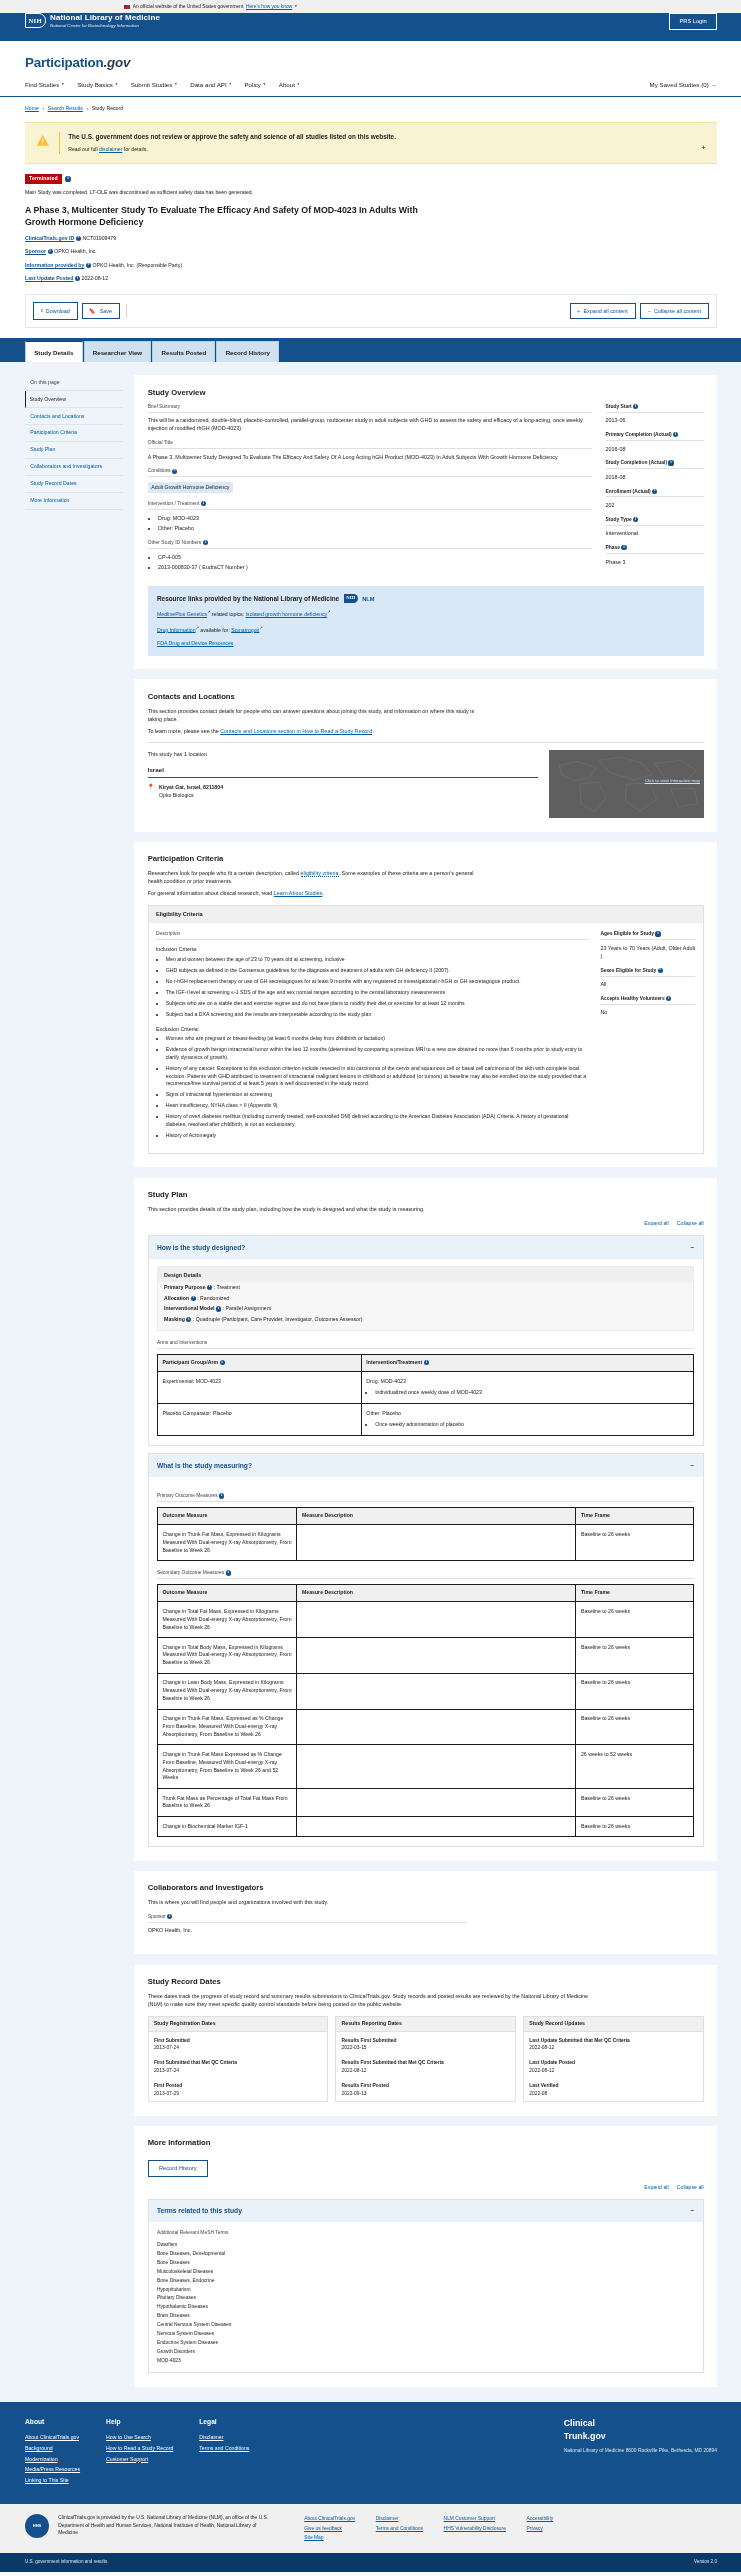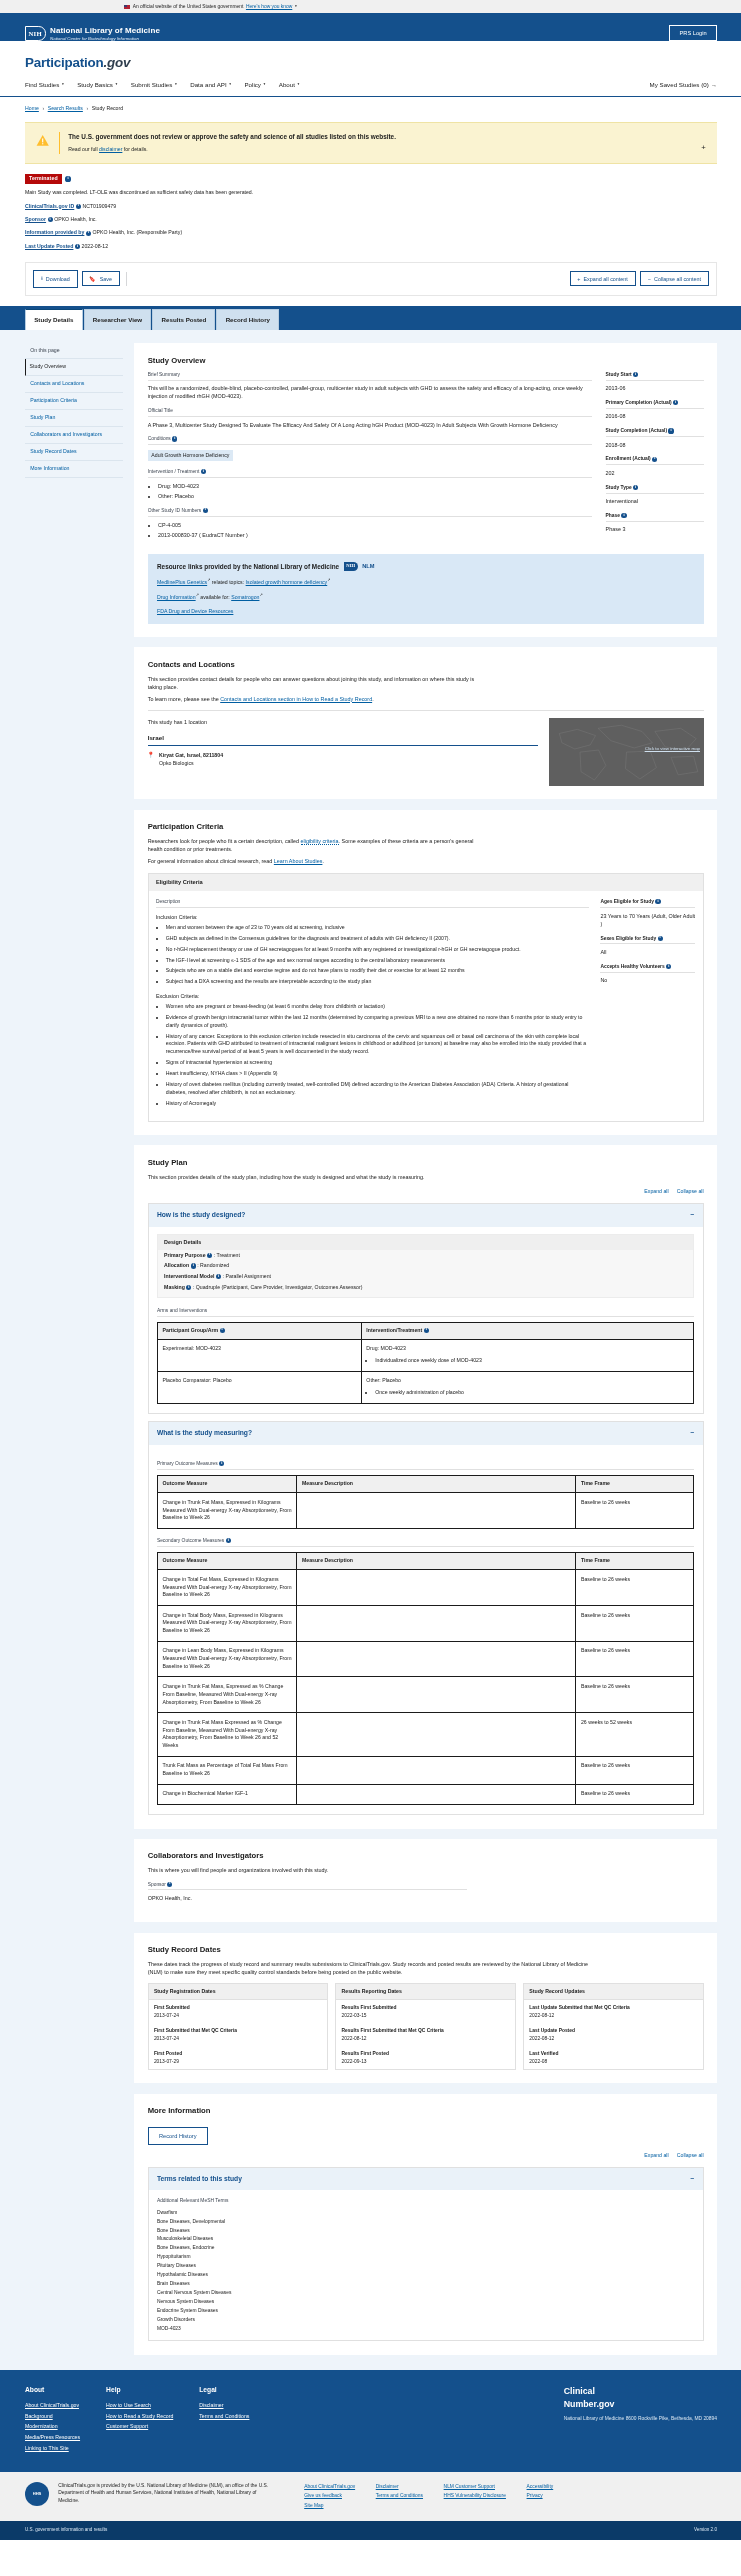--- a/index.html
+++ b/index.html
@@ -28,21 +28,21 @@
   .flag { width:6.2px; height:4.1px; display:inline-block; position:relative; background:
      repeating-linear-gradient(to bottom,#b22234 0 0.6px,#ffffff 0.6px 1.1px); }
   .flag::after { content:""; position:absolute; left:0; top:0; width:2.6px; height:2.3px; background:#3c3b6e; }
   .gov-banner a { color:#005ea2; text-decoration:underline; }
 
   
   .nih-bar {
     background:#14508c;
     height:28px;
     display:flex;
-    align-items:flex-end;
+    align-items:flex-start;
     padding:0 25px;
     justify-content:space-between;
   }
   .nih-logo { display:flex; align-items:center; gap:3.6px; }
   .nih-mark {
     border:0.6px solid #fff; border-radius:0 7.2px 7.2px 0;
     color:#fff; font-weight:bold; font-size:6.7px;
     padding:1.5px 3.6px 1.5px 2.6px; letter-spacing:0.2px;
     font-family:"Liberation Serif", serif;
   }
@@ -352,20 +352,21 @@
   </div>
   <span class="disc-plus">+</span>
 </div>
 
 <div class="title-block">
   <div class="status-row">
     <span class="badge-terminated">Terminated</span>
     <span class="info-i">i</span>
   </div>
   <div class="term-note">Main Study was completed. LT-OLE was discontinued as sufficient safety data has been generated.</div>
+  <h1 class="study-title">A Phase 3, Multicenter Study To Evaluate The Efficacy And Safety Of MOD-4023 In Adults With Growth Hormone Deficiency</h1>
 
   <div class="meta-line">
     <a href="#" class="meta-label">ClinicalTrials.gov ID</a>
     <span class="info-i">i</span>
     <span>NCT01909479</span>
   </div>
   <div class="meta-line">
     <a href="#" class="meta-label">Sponsor</a>
     <span class="info-i">i</span>
     <span>OPKO Health, Inc.</span>
@@ -926,21 +927,21 @@
   </div>
   <div class="fcol">
     <h4>Legal</h4>
     <ul>
       <li><a href="#">Disclaimer</a></li>
       <li><a href="#">Terms and Conditions</a></li>
     </ul>
   </div>
   <div class="fbrand">
     <div class="b1"><span>Clinical</span></div>
-    <div class="b1"><span>Number.gov</span></div>
+    <div class="b1"><span>Trunk.gov</span></div>
     <div class="addr">National Library of Medicine
 8600 Rockville Pike, Bethesda, MD
 20894</div>
   </div>
 </div>
 
 <div class="footer-gov">
   <div class="hhs-logo">HHS</div>
   <div class="footer-gov-text">ClinicalTrials.gov is provided by the U.S. National Library of Medicine (NLM), an office of the U.S. Department of Health and Human Services, National Institutes of Health, National Library of Medicine.</div>
   <div class="footer-links">

